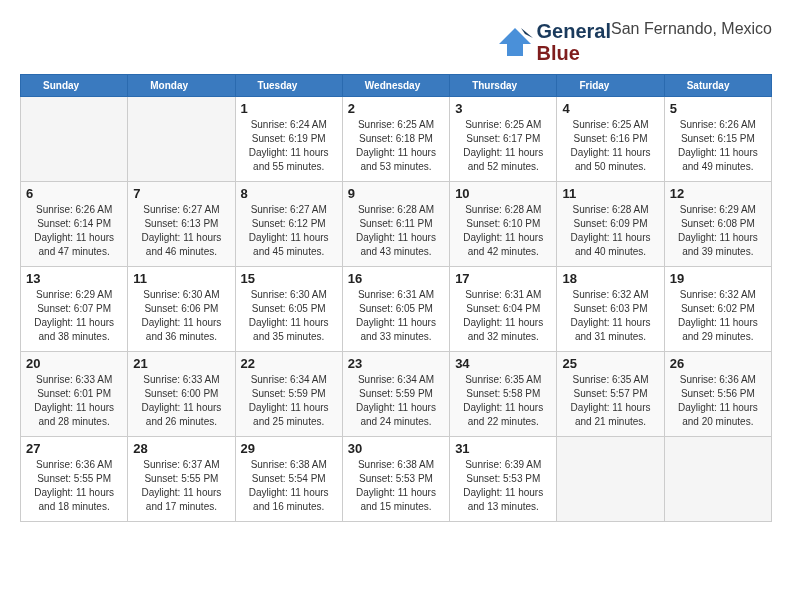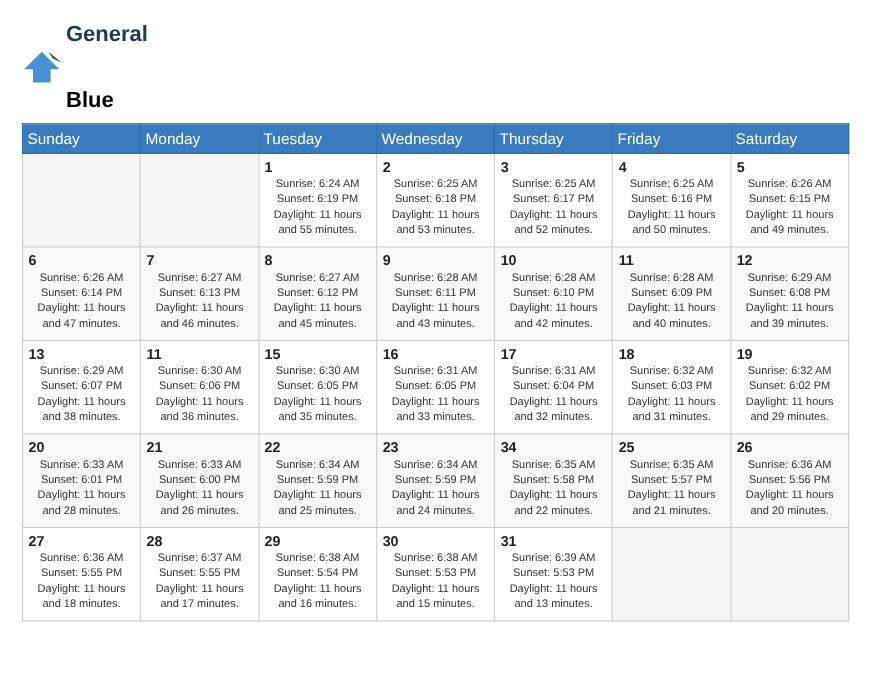--- a/index.html
+++ b/index.html
@@ -5,21 +5,21 @@
     * { margin: 0; padding: 0; box-sizing: border-box; }
     body {
       font-family: Arial, sans-serif;
       background: #fff;
       width: 792px;
       min-height: 612px;
       padding: 20px;
     }
     .header {
       display: flex;
-      justify-content: space-between;
+      justify-content: flex-end;
       align-items: flex-start;
       margin-bottom: 10px;
     }
     .title-section {
       text-align: right;
     }
     .month-title {
       font-size: 36px;
       font-weight: normal;
       color: #222;
@@ -30,23 +30,23 @@
     }
     table {
       width: 100%;
       border-collapse: collapse;
       table-layout: fixed;
     }
     th {
       background-color: #3a7abf;
       color: #fff;
       text-align: left;
-      padding: 5px 4px;
-      font-size: 14px;
-      font-weight: normal;
+      padding: 5px 22px;
+      font-size: 10px;
+      font-weight: bold;
       border: 1px solid #2a6aaf;
     }
     td {
       border: 1px solid #ccc;
       vertical-align: top;
       padding: 4px 5px;
       font-size: 10.5px;
       color: #333;
       height: 85px;
       background: #fff;
@@ -80,39 +80,39 @@
       line-height: 1.1;
     }
     .logo-general {
       font-size: 20px;
       font-weight: bold;
       color: #1a3a5c;
     }
     .logo-blue {
       font-size: 20px;
       font-weight: bold;
-      color: #000000;
-      margin-top: 38px;
+      color: #7f1d1d;
     }
   </style>
 </head>
 <body>
 
 <div class="header">
   <div class="logo-wrapper">
     <svg width="36" height="36" viewBox="0 0 36 36">
       <polygon points="18,4 34,20 26,20 26,32 10,32 10,20 2,20" fill="#4a90d9"></polygon>
       <polygon points="24,4 36,14 28,10" fill="#1a3a5c"></polygon>
     </svg>
     <div class="logo-name">
       <span class="logo-general">General</span>
       <span class="logo-blue">Blue</span>
     </div>
   </div>
   <div class="title-section">
+    <div class="location">San Fernando, Mexico</div>
   </div>
 </div>
 
 <table>
   <thead>
     <tr>
     <th>Sunday</th>
         <th>Monday</th>
         <th>Tuesday</th>
         <th>Wednesday</th>

